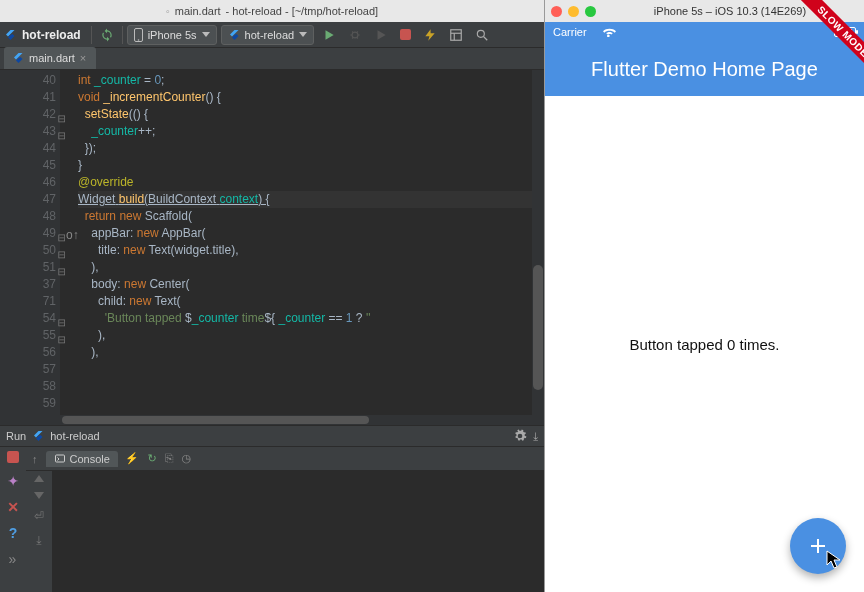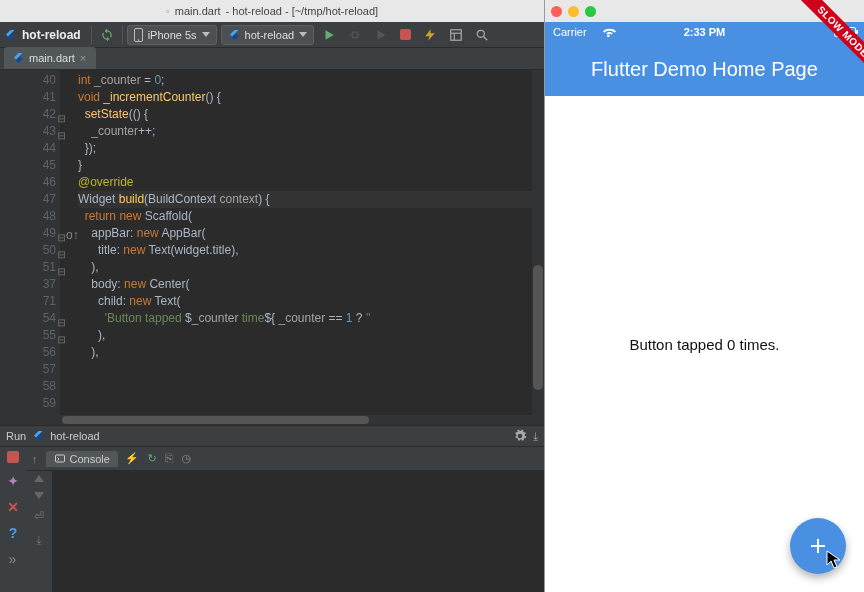--- a/index.html
+++ b/index.html
@@ -28,25 +28,25 @@
 .editor-area { flex:1; display:flex; background:#2b2b2b; min-height:0; position:relative; }
 .gutter { width:60px; background:#313335; color:#606366; font-family:Menlo,Consolas,monospace; font-size:12px; text-align:right; padding:2px 4px 2px 0; line-height:17px; }
 .gutter .ln { height:17px; position:relative; }
 .fold { position:absolute; right:-10px; top:4px; width:9px; height:9px; color:#777; font-size:10px; }
 .override-ic { position:absolute; right:-22px; top:2px; width:12px; height:12px; color:#888; }
 
 .code { flex:1; font-family:Menlo,Consolas,monospace; font-size:12px; line-height:17px; padding:2px 0 2px 18px; white-space:pre; color:#a9b7c6; overflow:hidden; position:relative; }
 .kw { color:#cc7832; }
 .cls { color:#a9b7c6; }
 .fn { color:#ffc66d; }
-.param { color:#a3a3a3; }
+.param { color:#14b8a6; }
 .str { color:#6a8759; }
 .anno { color:#bbb529; }
 .num { color:#6897bb; }
-.cur-line { background:rgba(255,255,255,0.04); display:block; }
+.cur-line { background:rgba(255,255,255,0.04); display:block;text-decoration:underline; }
 
 .editor-vscroll { position:absolute; right:0; top:0; bottom:0; width:12px; background:#313335; }
 .editor-vscroll .thumb { position:absolute; left:1px; right:1px; top:55%; height:35%; background:#555; border-radius:5px; }
 .editor-hscroll { position:absolute; left:60px; right:12px; bottom:0; height:10px; background:#313335; }
 .editor-hscroll .thumb { position:absolute; top:1px; bottom:1px; left:2px; width:65%; background:#555; border-radius:5px; }
 
 .run-header { height:22px; background:#3c3f41; border-top:1px solid #2b2b2b; border-bottom:1px solid #2b2b2b; display:flex; align-items:center; padding:0 6px; gap:6px; font-size:11px; color:#ccc; }
 .run-header .spacer { flex:1; }
 .gear { width:14px; height:14px; color:#aaa; }
 
@@ -276,30 +276,30 @@
   </div>
 </div>
 
 <div class="sim">
   <div class="sim-win-title">
     <div class="traffic">
       <div class="dot r"></div>
       <div class="dot y"></div>
       <div class="dot g"></div>
     </div>
+    <div class="title">iPhone 5s – iOS 10.3 (14E269)</div>
   </div>
 
   <div class="sim-statusbar">
     <div class="left">
       <span>Carrier</span>
       <svg class="wifi-ic" viewBox="0 0 20 14">
           <path fill="#fff" d="M10 12a2 2 0 100 2 2 2 0 000-2zm0-5c-2 0-4 1-5 2l2 2c1-1 2-1 3-1s2 0 3 1l2-2c-1-1-3-2-5-2zm0-5C6 2 3 3 0 6l2 2c2-2 5-3 8-3s6 1 8 3l2-2c-3-3-6-4-10-4z"></path>
         </svg>
     </div>
-    <div class="time">2:33 PM</div>
     <div class="right">
       <div class="batt">
           <div class="batt-fill"></div>
         </div>
     </div>
   </div>
 
   <div class="sim-appbar">
     <span>Flutter Demo Home Page</span>
     <div class="slow-mode">SLOW MODE</div>

